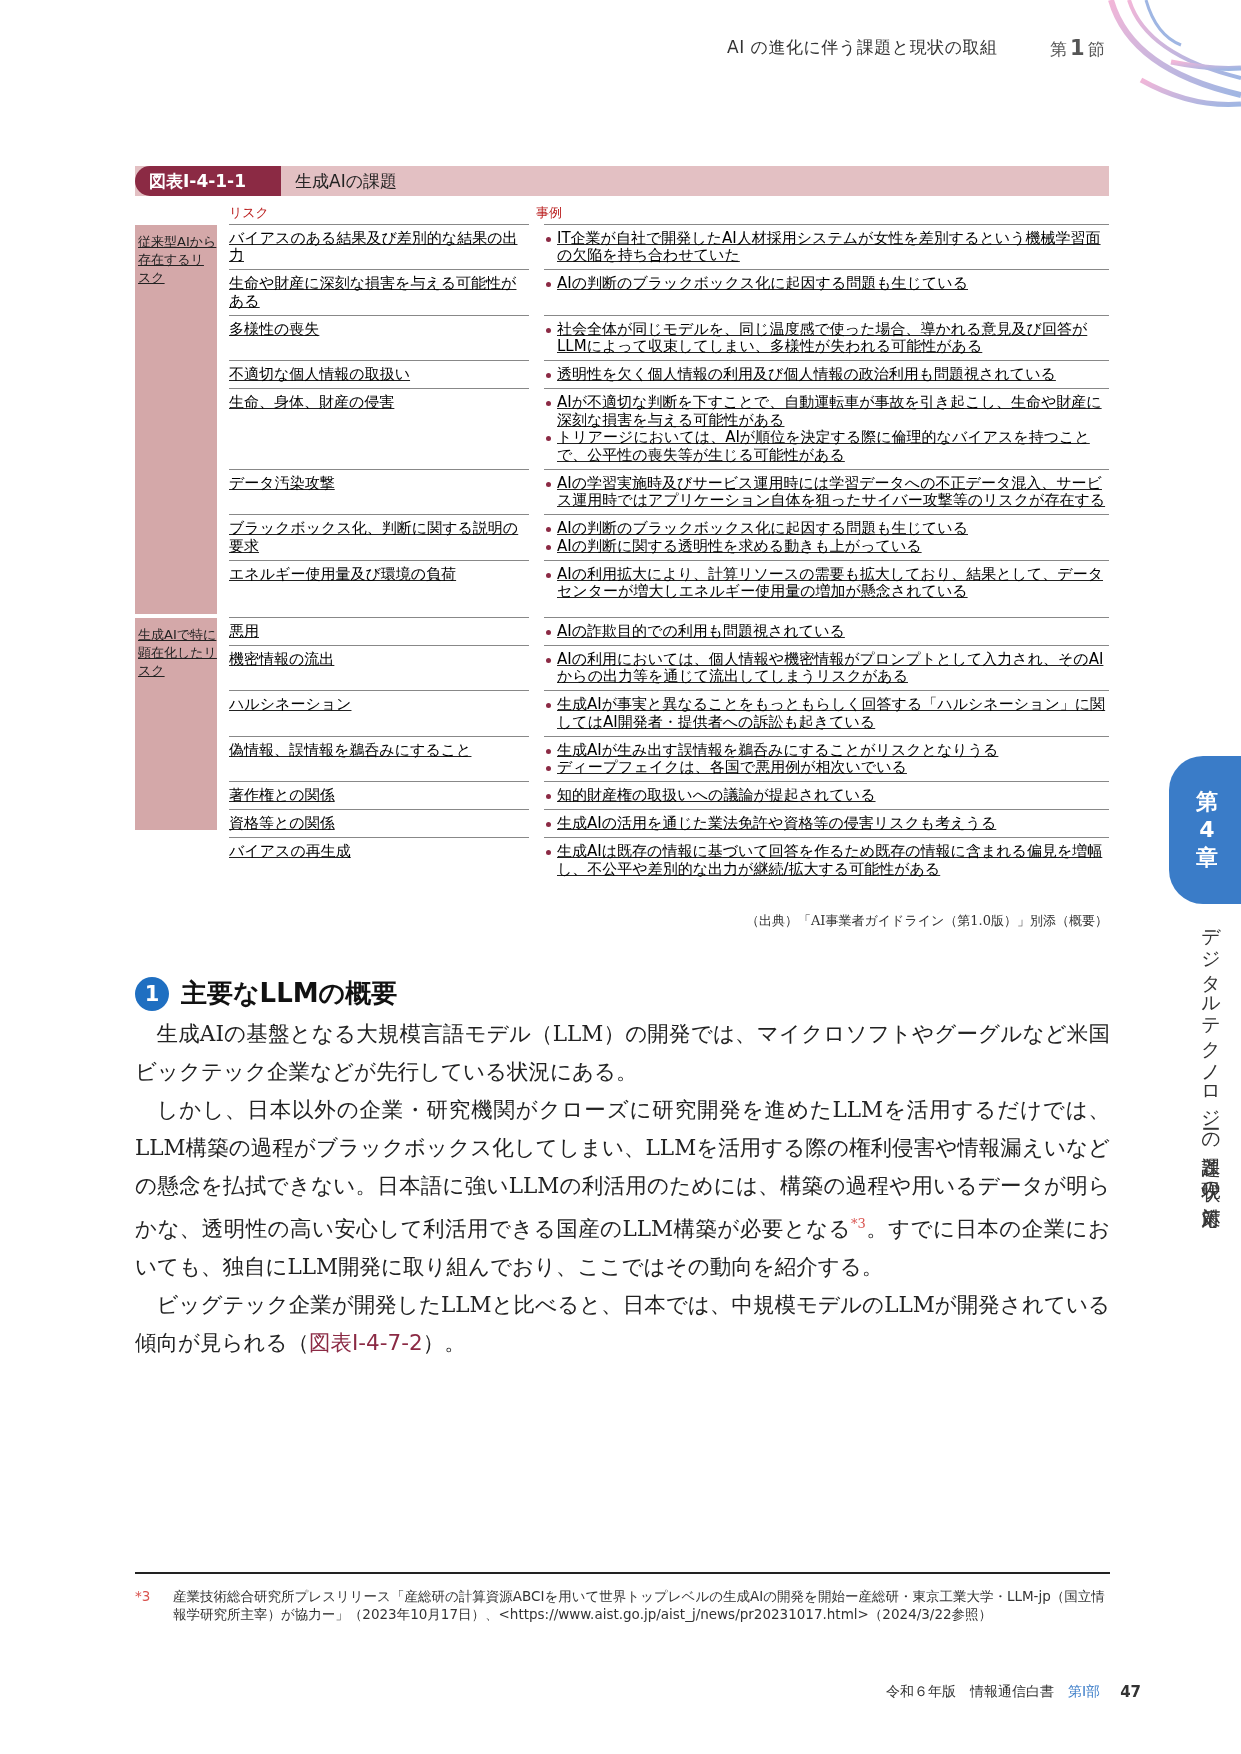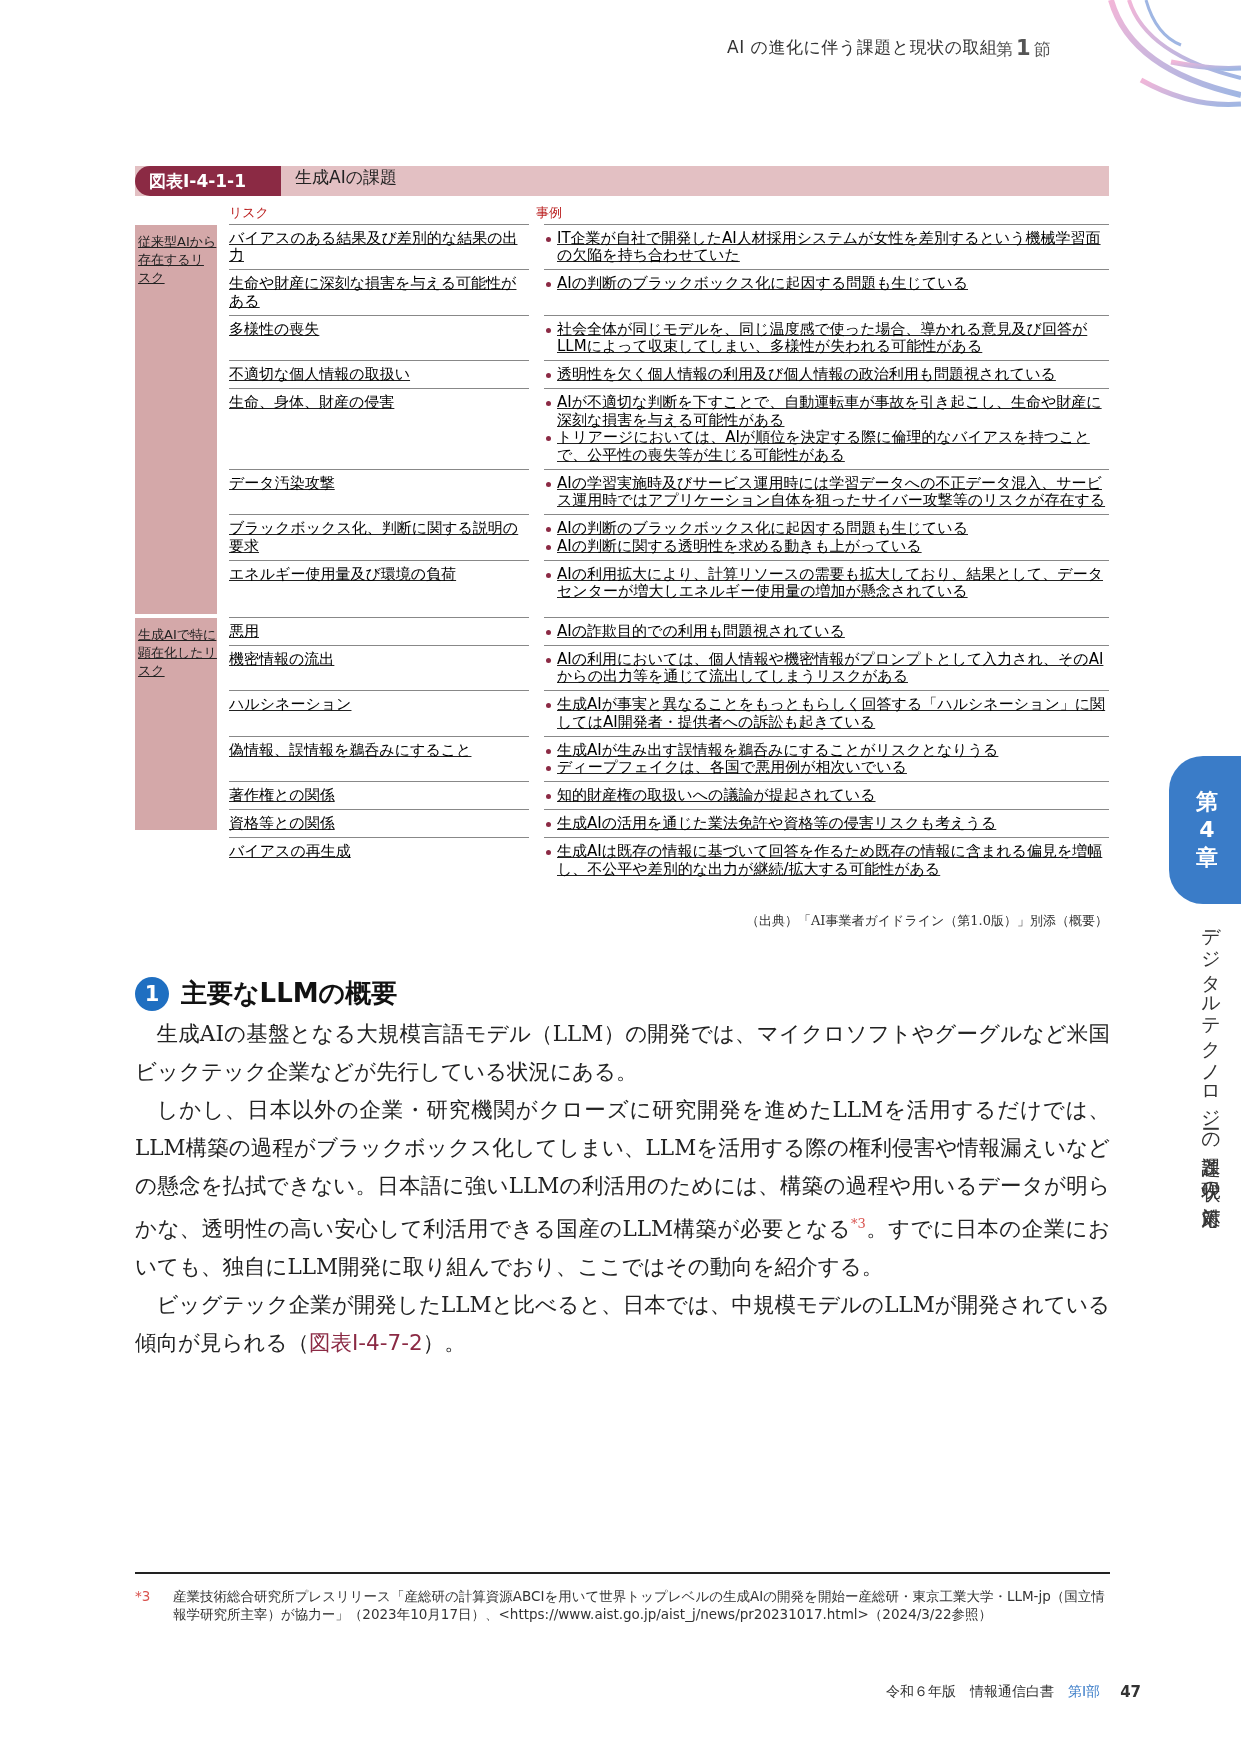--- a/index.html
+++ b/index.html
@@ -7,29 +7,29 @@
       width: 1241px; height: 1754px; position: relative; overflow: hidden;
       background: #ffffff; color: #222;
       font-family: "DejaVu Sans", "Liberation Sans", sans-serif;
     }
     
     .running-head {
       position: absolute; top: 36px; left: 727px; font-size: 17px; color: #333;
       letter-spacing: 0.5px;
     }
     .section-no {
-      position: absolute; top: 36px; left: 996px; font-size: 17px; color: #555;
+      position: absolute; top: 36px; left: 1050px; font-size: 17px; color: #555;
     }
     .section-no b { font-size: 21px; color: #555; font-weight: bold; margin: 0 3px; }
     .deco { position: absolute; top: 0; right: 0; width: 140px; height: 110px; }
 
     
     .fig-header {
       position: absolute; top: 166px; left: 135px; width: 974px; height: 30px;
-      background: #e3c0c3; display: flex; align-items: flex-start;
+      background: #e3c0c3; display: flex; align-items: center;
     }
     .fig-label {
       background: #8b2a44; color: #fff; font-weight: bold; font-size: 17px;
       height: 30px; line-height: 30px; padding: 0 14px 0 14px;
       border-radius: 16px 0 0 16px; width: 118px;
     }
     .fig-title { font-size: 17px; color: #222; margin-left: 14px; }
 
     .col-head {
       position: absolute; top: 204px; font-size: 13px; color: #b91c1c;

